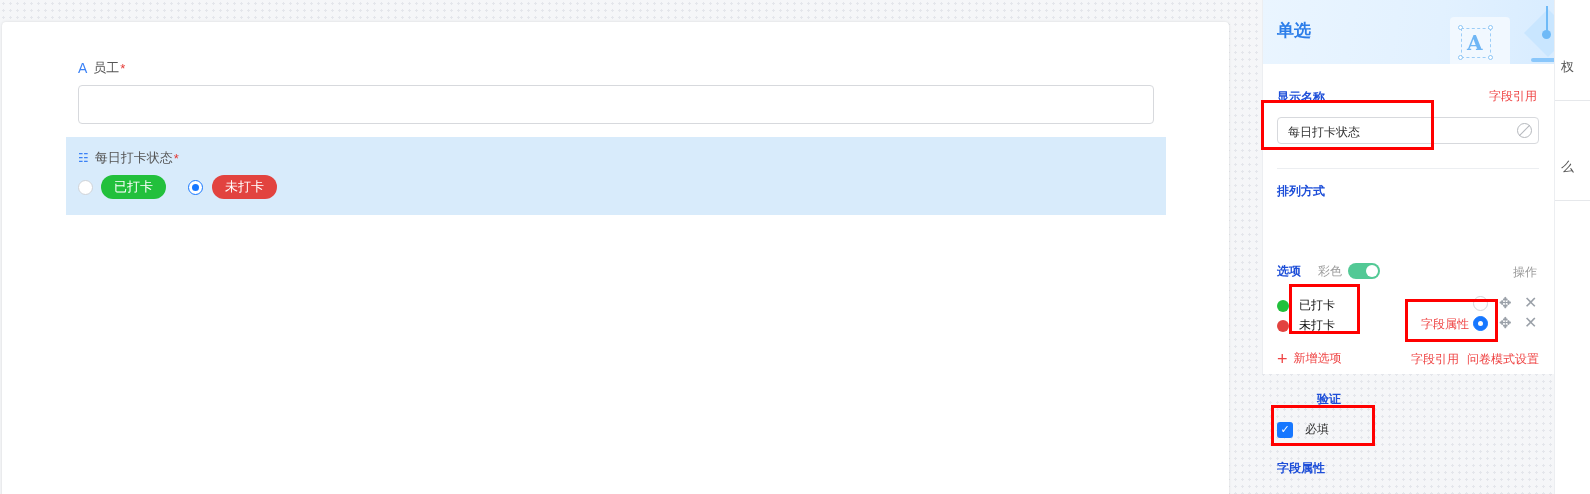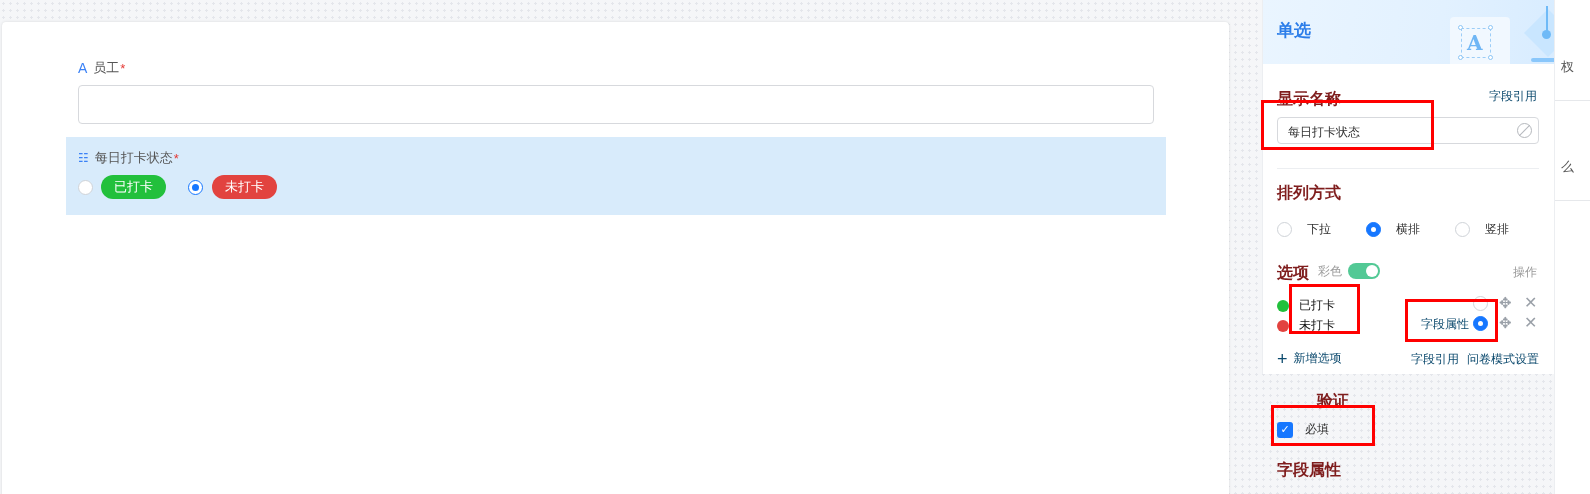--- a/index.html
+++ b/index.html
@@ -49,22 +49,22 @@
   .panel-title { position: absolute; left: 14px; top: 19px; font-size: 17px; font-weight: bold; color: #2b7de9; }
   .deco-card { position: absolute; left: 187px; top: 17px; width: 60px; height: 50px; background: #f1f8ff; border-radius: 4px; }
   .deco-box { position: absolute; left: 198px; top: 28px; width: 30px; height: 30px; border: 1px dashed #9ccdf7; }
   .deco-box span { position: absolute; left: 5px; top: 2px; font-family: "DejaVu Serif", serif; font-weight: bold; font-size: 20px; color: #6fb6f5; }
   .dot { position: absolute; width: 5px; height: 5px; border: 1px solid #8cc5f5; border-radius: 50%; background: #fff; }
   .pen { position: absolute; left: 268px; top: 16px; width: 34px; height: 34px; background: #c9e6ff; transform: rotate(45deg); }
   .pen-line { position: absolute; left: 283px; top: 6px; width: 2px; height: 26px; background: #6fbaf7; }
   .pen-dot { position: absolute; left: 279px; top: 30px; width: 9px; height: 9px; border-radius: 50%; background: #6fbaf7; }
   .pen-base { position: absolute; left: 268px; top: 58px; width: 36px; height: 4px; background: #8ac7fb; border-radius: 2px; }
 
-  .sec-label { position: absolute; left: 14px; font-size: 16px; color: #7f1d1d; font-weight: bold; }
-  .link { color: #0c4a6e; font-size: 12px; position: absolute; text-align: right; }
+  .sec-label { position: absolute; left: 14px; font-size: 12px; color: #1d4ed8; font-weight: bold; }
+  .link { color: #ef4444; font-size: 12px; position: absolute; text-align: right; }
   .name-input {
     position: absolute; left: 14px; top: 117px; width: 262px; height: 27px;
     border: 1px solid #d7d9dd; border-radius: 4px; font-size: 12px; padding: 6px 10px; color: #333;
   }
   .clear-ico { position: absolute; right: 6px; top: 5px; width: 15px; height: 15px; border: 1px solid #b5b8bd; border-radius: 50%; }
   .clear-ico::after { content: ""; position: absolute; left: 6px; top: -1px; width: 1px; height: 15px; background: #b5b8bd; transform: rotate(45deg); }
   .hr { position: absolute; left: 14px; top: 168px; width: 262px; height: 1px; background: #eceef1; }
   .arr-row { position: absolute; left: 14px; top: 221px; display: flex; align-items: center; font-size: 12px; color: #333; }
   .arr-row .radio { margin-right: 15px; }
   .arr-item { display: flex; align-items: center; margin-right: 35px; }
@@ -125,34 +125,20 @@
 
   <div class="sec-label" style="top:89px;">显示名称</div>
   <div class="link" style="left:226px; top:88px;">字段引用</div>
   <div class="name-input">
     <span>每日打卡状态</span>
     <span class="clear-ico"></span>
   </div>
   <div class="hr"></div>
 
   <div class="sec-label" style="top:183px;">排列方式</div>
-  <div class="arr-row">
-    <div class="arr-item">
-      <span class="radio"></span>
-      <span>下拉</span>
-    </div>
-    <div class="arr-item">
-      <span class="radio big on"></span>
-      <span>横排</span>
-    </div>
-    <div class="arr-item">
-      <span class="radio"></span>
-      <span>竖排</span>
-    </div>
-  </div>
 
   <div class="sec-label" style="top:263px;">选项</div>
   <div style="position:absolute; left:55px; top:263px; color:#999; font-size:12px;">彩色</div>
   <span class="toggle" style="position:absolute; left:85px; top:263px;"></span>
   <div style="position:absolute; left:250px; top:264px; color:#999; font-size:12px;">操作</div>
 
   <div class="opt-line" style="top:297px;">
     <span class="cdot" style="background:#22c03c;"></span>
     <span>已打卡</span>
   </div>

